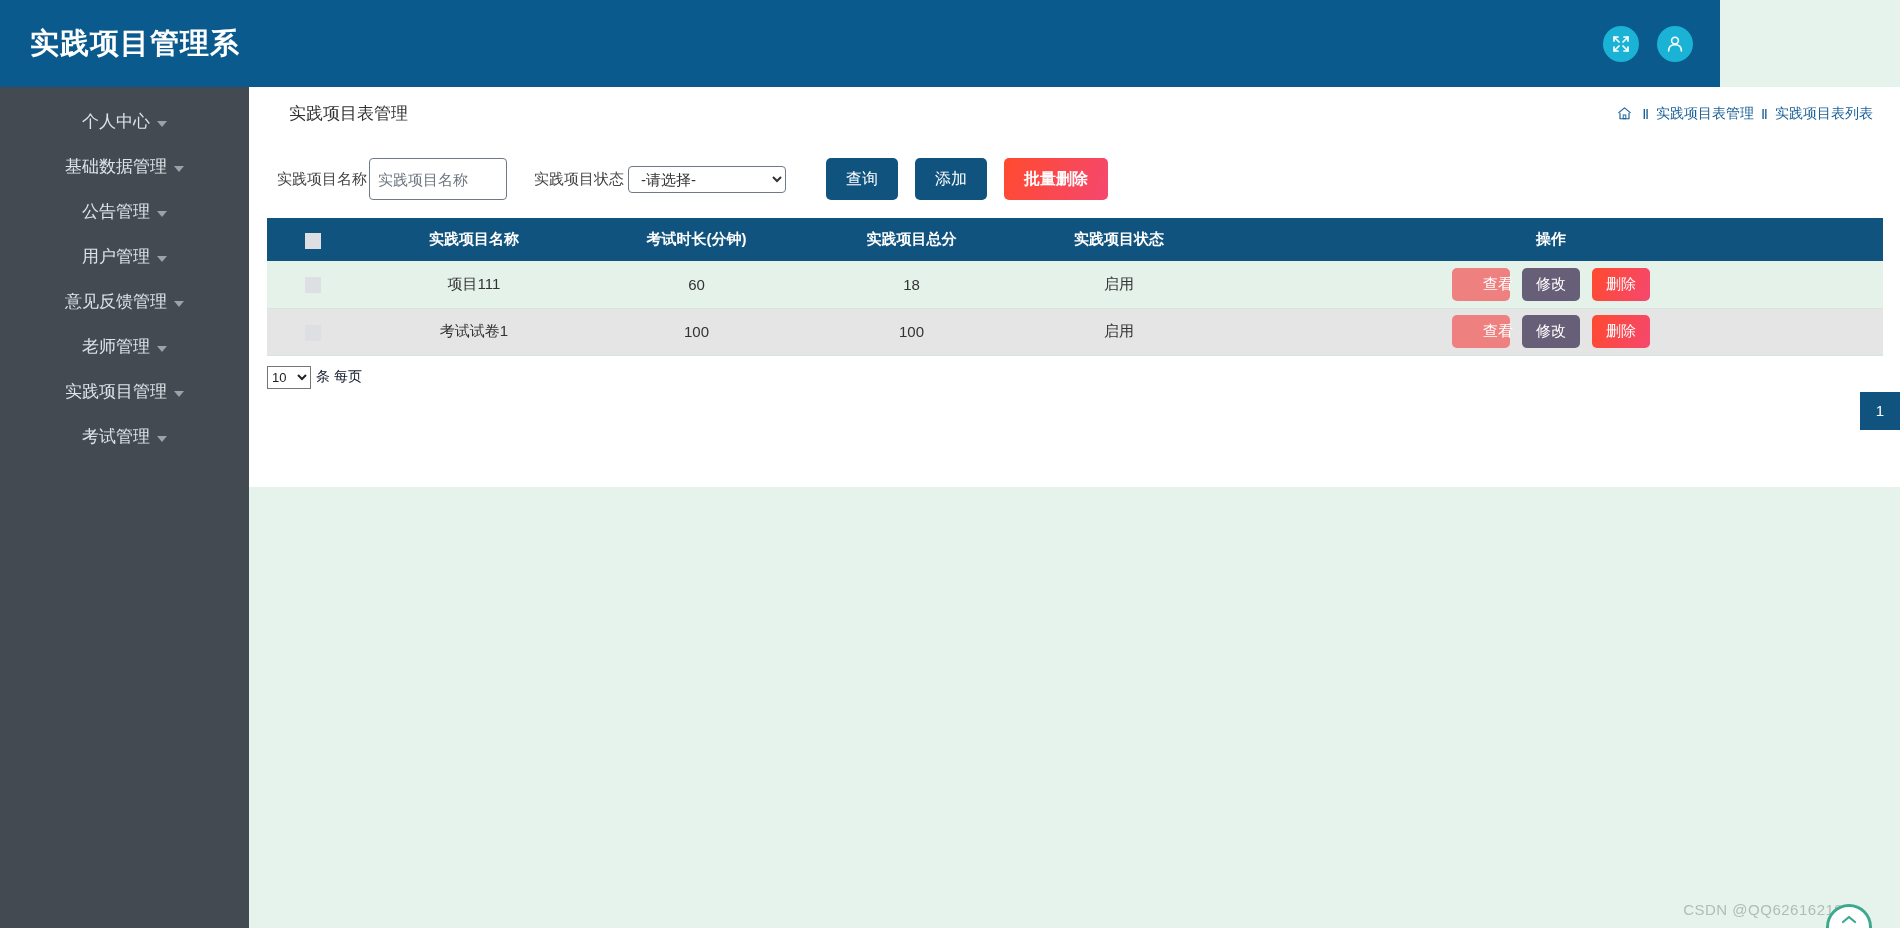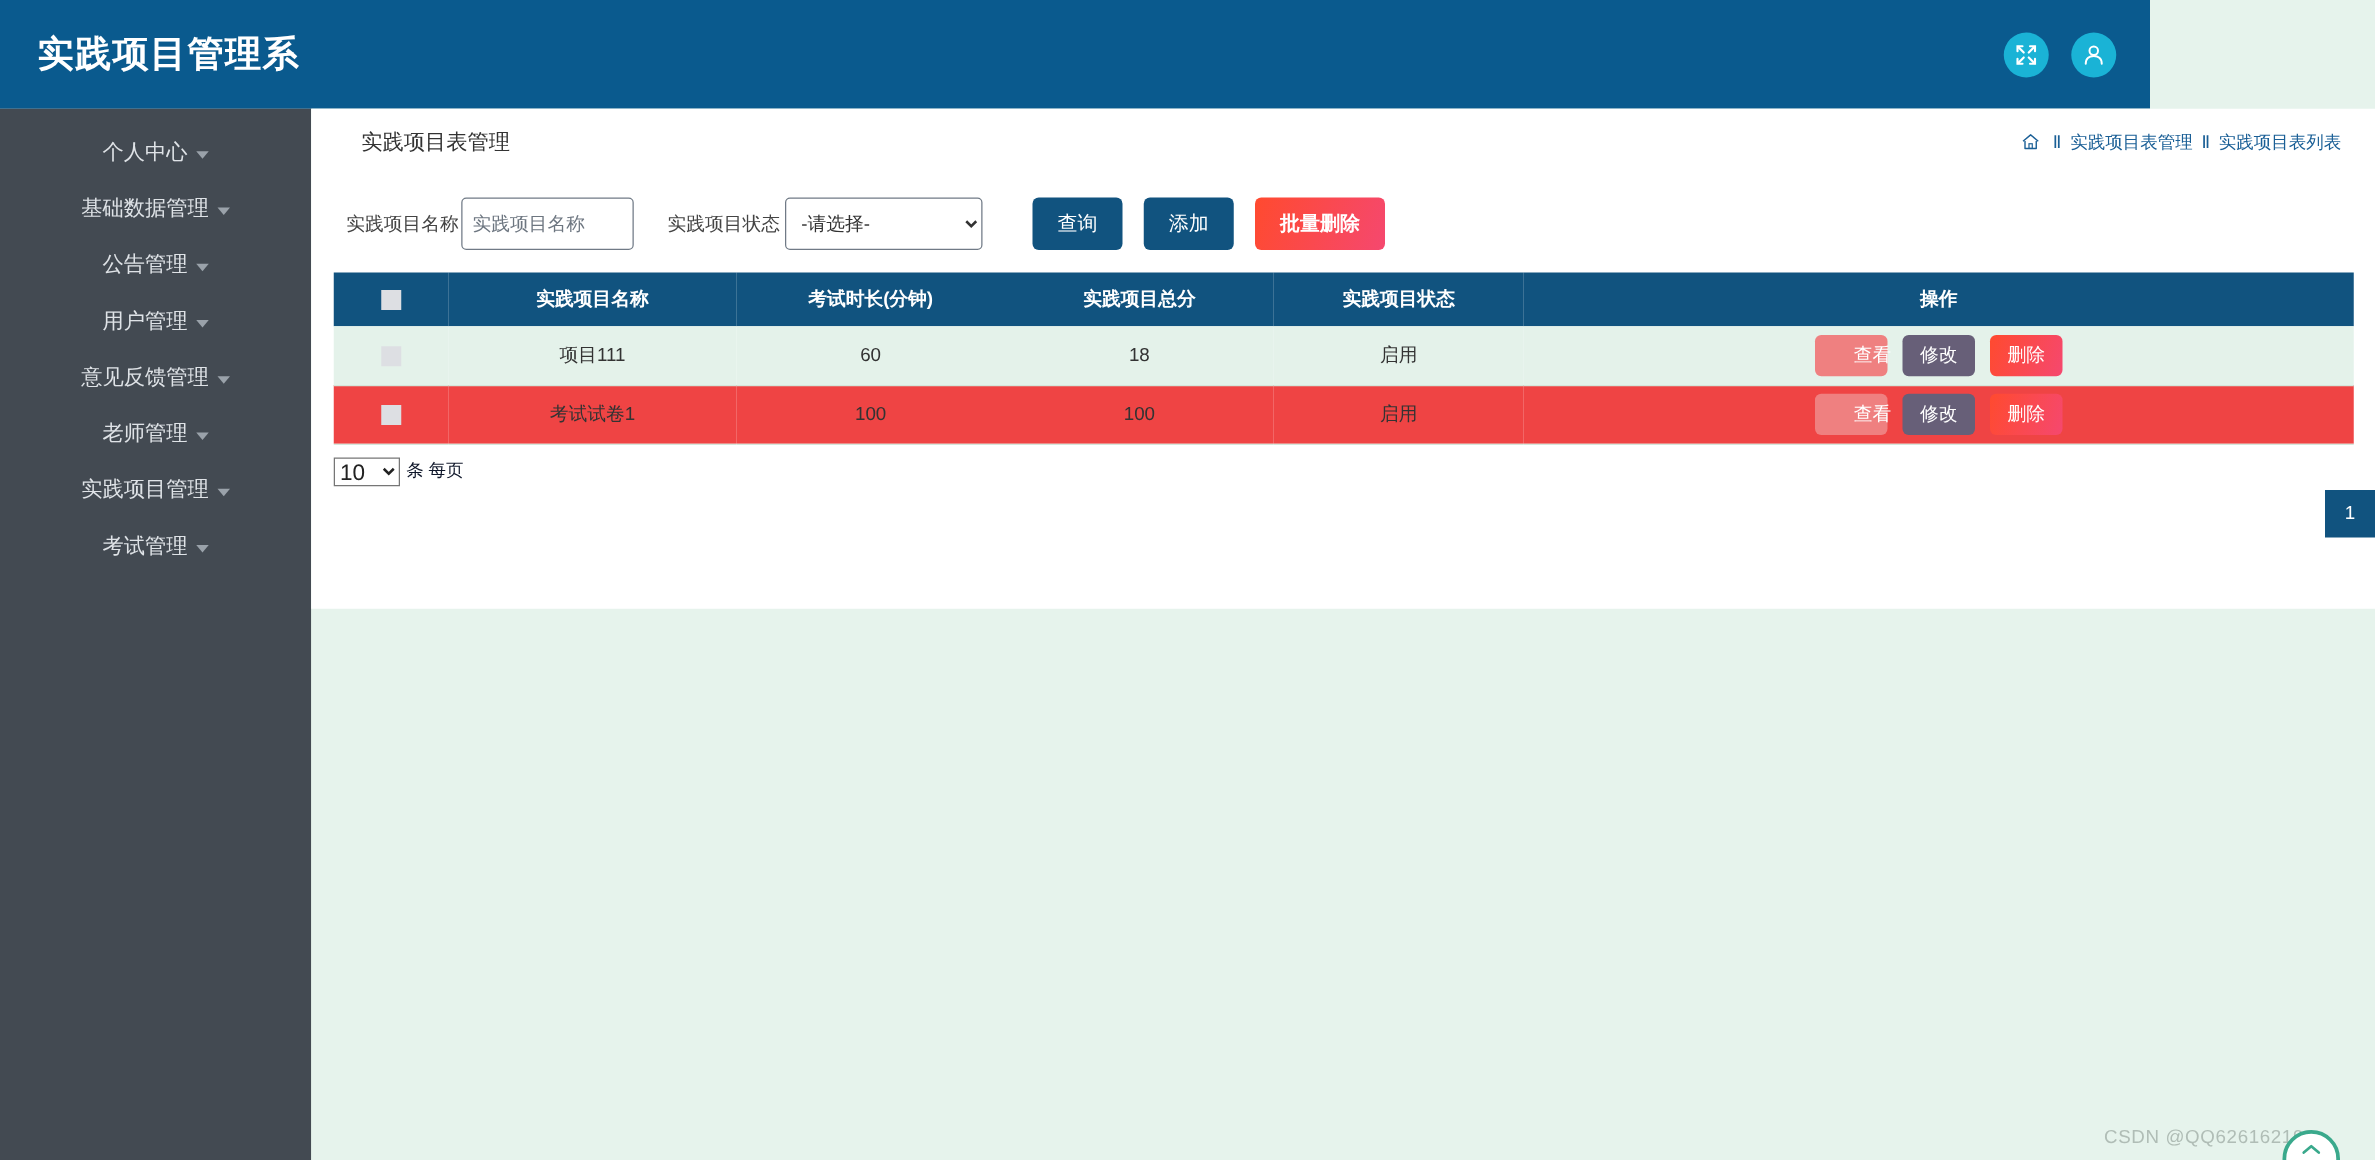--- a/index.html
+++ b/index.html
@@ -119,21 +119,21 @@
     border-radius: 4px;
     padding: 0 8px;
     font-size: 15px;
     font-family: "Liberation Sans", sans-serif;
     color: #333;
     outline: none;
     background: #fff;
   }
   .ftext::placeholder { color: #6d7680; }
   .fselect {
-    width: 158px; height: 42px;
+    width: 158px; height: 27px;
     border: 1px solid #707a86;
     border-radius: 4px;
     padding: 0 8px;
     font-size: 15px;
     font-family: "Liberation Sans", sans-serif;
     color: #333;
     background: #fff;
     outline: none;
     margin-left: 2px;
   }
@@ -173,21 +173,21 @@
     white-space: nowrap;
   }
   table.grid tbody td {
     height: 47px;
     text-align: center;
     font-size: 15px;
     color: #333;
     background: #e4f2ea;
     white-space: nowrap;
   }
-  table.grid tbody tr.alt td { background: #ef4444; }
+  table.grid tbody tr.alt td { background: #e5e5e5; }
   table.grid tbody tr td { border-bottom: 1px solid #d4e7db; }
   .cbx {
     width: 16px; height: 16px;
     background: #dddfe3;
     display: inline-block;
     vertical-align: middle;
     border: none;
     cursor: pointer;
   }
   .col-cb { width: 92px; }
@@ -211,21 +211,21 @@
 
   
   .pager {
     position: relative;
     padding: 10px 18px 0 18px;
     display: flex; align-items: center;
     font-size: 14px; color: #555;
   }
   .psize {
     height: 23px;
-    font-size: 18px;
+    font-size: 13px;
     font-family: "Liberation Sans", sans-serif;
     border: 1px solid #767676;
     background: #fff;
     color: #222;
     margin-right: 5px;
     outline: none;
   }
   .ptext { color: #0f172a; white-space: nowrap; }
   .pnum {
     position: absolute; right: 0px; top: 36px;

